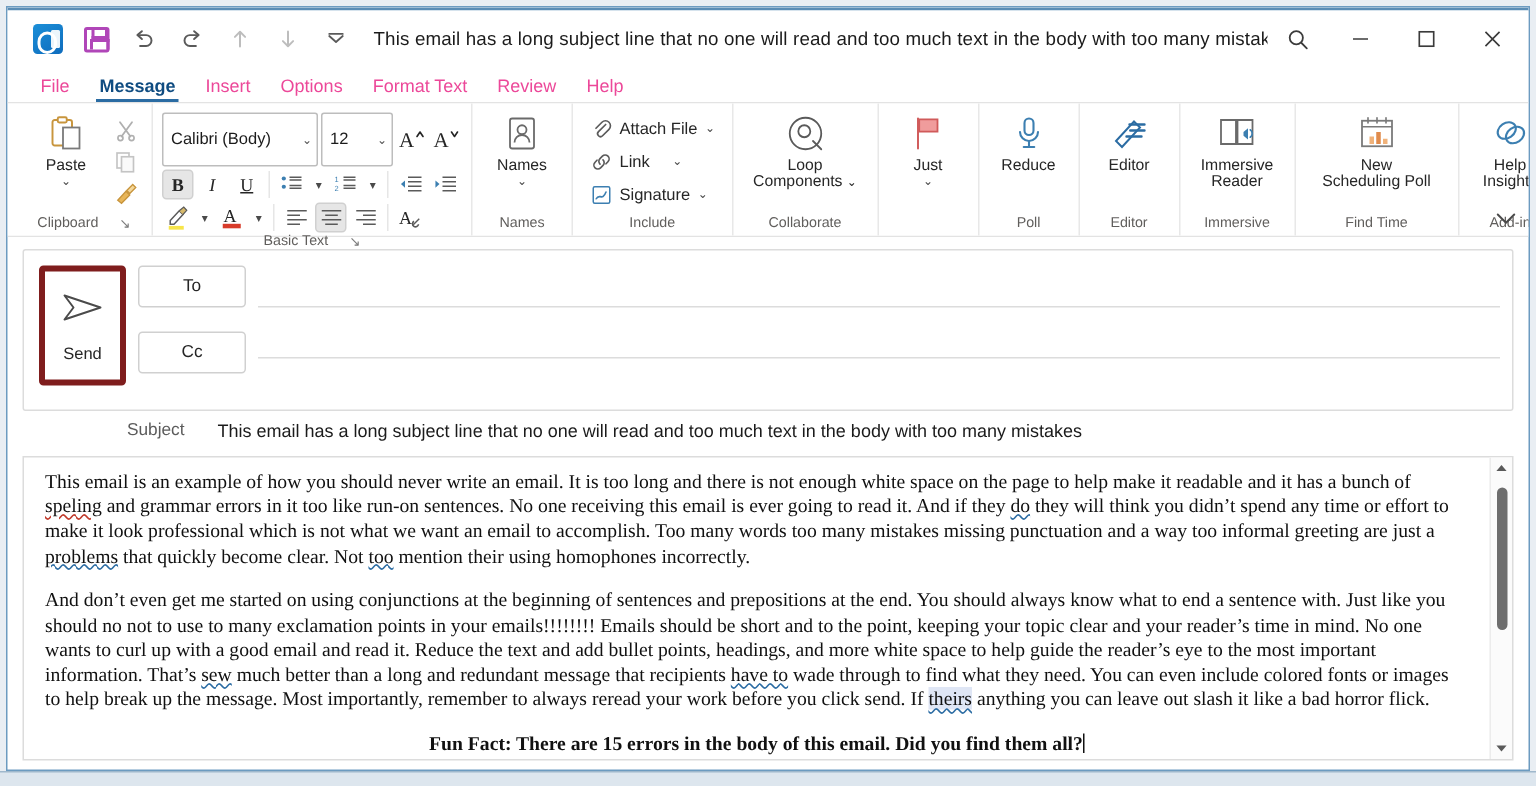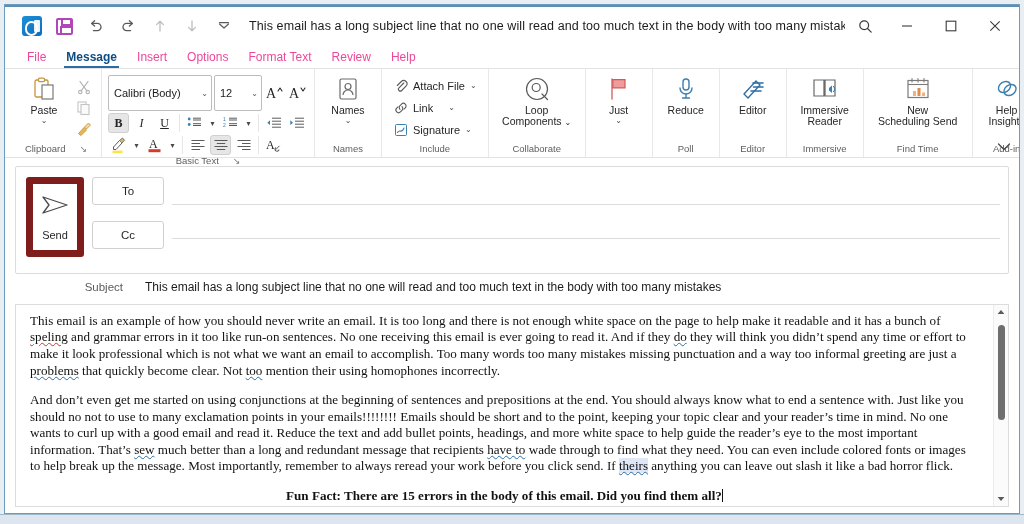--- a/index.html
+++ b/index.html
@@ -240,21 +240,21 @@
     margin: 8px 10px 0;
     border: 1px solid #dcdcdc;
     border-radius: 2px;
     display: flex;
     padding: 10px 8px 6px 10px;
     background: #fff;
     height: 108px;
   }
   .send-btn {
     width: 58px; height: 80px;
-    border: 7px solid #7f1d1d;
+    border: 4px solid #7f1d1d;
     border-radius: 3px;
     display: flex; flex-direction: column;
     align-items: center; justify-content: center;
     gap: 8px;
     background: #fff;
   }
   .send-btn .lbl { font-size: 11px; color: #262626; }
   .recip { margin-left: 8px; display: flex; flex-direction: column; gap: 16px; }
   .recip-btn {
     width: 72px; height: 28px;
@@ -759,21 +759,21 @@
             <svg width="28" height="26" viewBox="0 0 28 26">
                 <rect x="4" y="4.5" width="20" height="17" fill="#fff" stroke="#7a7a7a" stroke-width="1.2"></rect>
                 <path d="M4 8.5 H24" stroke="#7a7a7a" stroke-width="1.1"></path>
                 <path d="M8 2.5 V6 M14 2.5 V6 M20 2.5 V6" stroke="#7a7a7a" stroke-width="1.1" stroke-linecap="round"></path>
                 <rect x="9" y="15" width="3" height="5" fill="#f0b27a"></rect>
                 <rect x="13.5" y="12" width="3" height="8" fill="#e08b4c"></rect>
                 <rect x="18" y="16.5" width="3" height="3.5" fill="#f0b27a"></rect>
               </svg>
           </span>
           <span class="lbl">New</span>
-          <span class="lbl" style="margin-top:0;">Scheduling Send</span>
+          <span class="lbl" style="margin-top:0;">Scheduling Poll</span>
         </div>
       </div>
       <div class="grouplabel">
           <span>Find Time</span>
         </div>
     </div>
 
     <div class="rgroup">
       <div class="rgroup-body">
         <div class="bigbtn" style="width:56px;">

